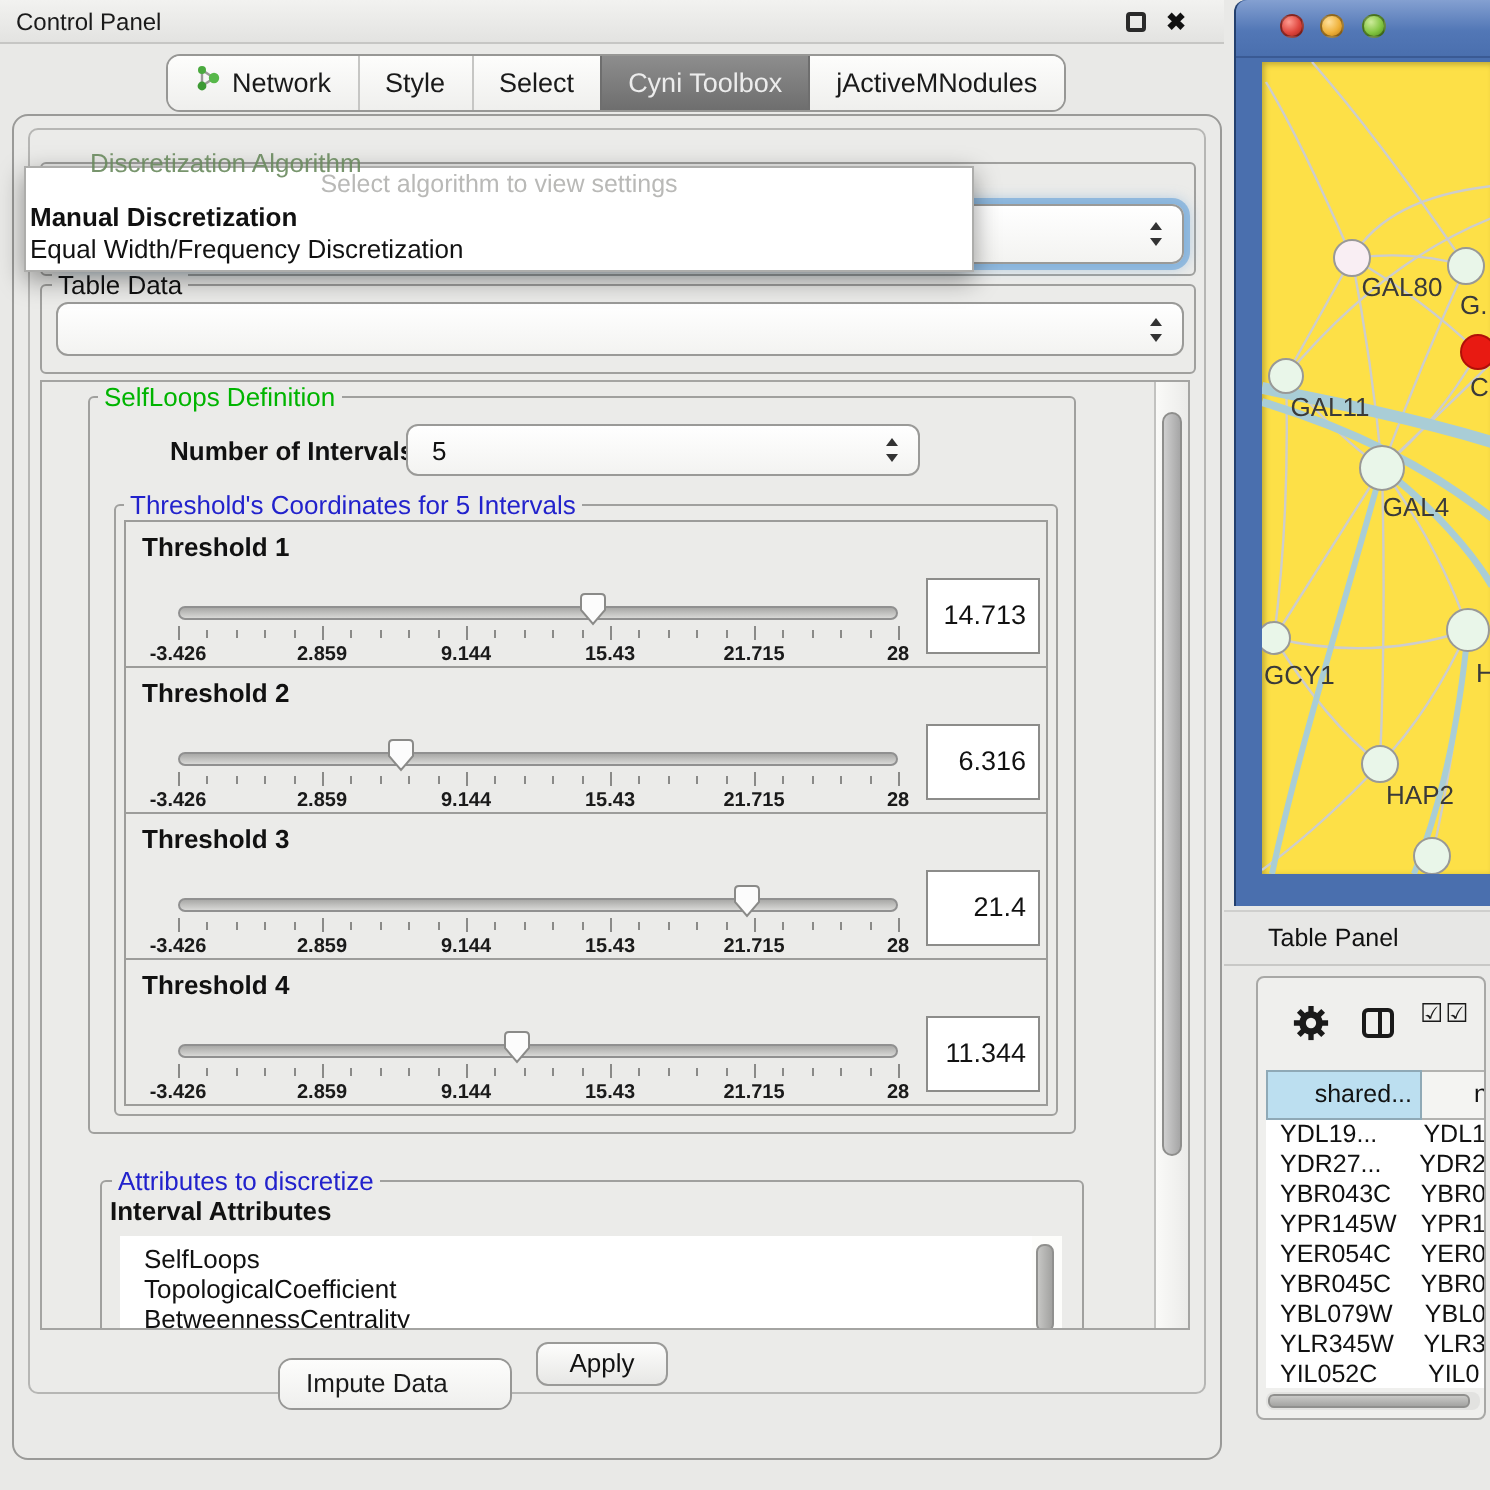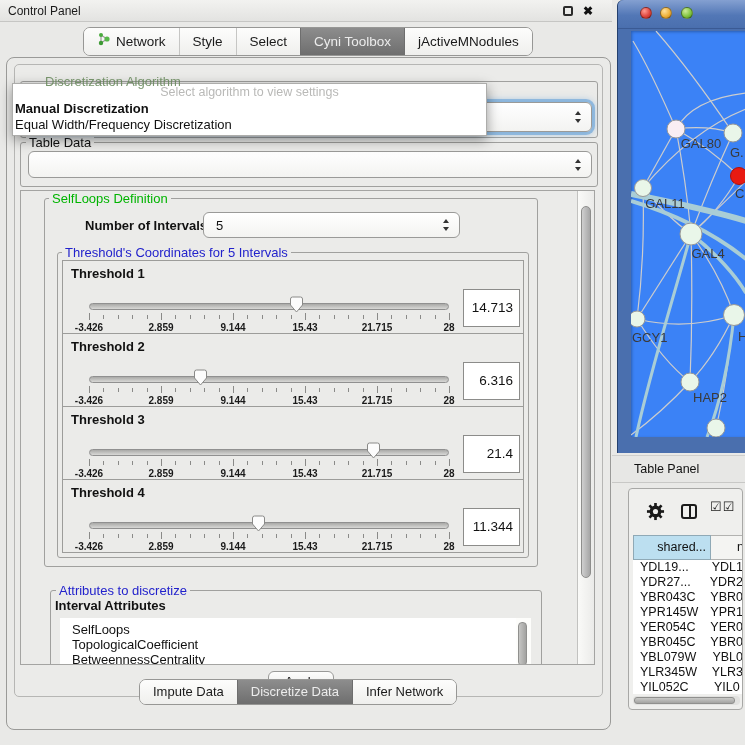--- a/index.html
+++ b/index.html
@@ -10,21 +10,21 @@
   #left-window { position:absolute; left:0; top:0; width:612px; height:745px; background:#e9e9e7; }
   .titlebar { position:absolute; left:0; top:0; width:612px; height:22px;
     background:linear-gradient(#f2f2f0,#e3e3e1); border-bottom:1px solid #c6c6c4; }
   .tb-title { position:absolute; left:8px; top:0; line-height:22px; font-size:12px; color:#1a1a1a; }
   .float-btn { position:absolute; left:563px; top:6px; width:10px; height:10px; border:2px solid #2a2a2a; border-radius:2px; }
   .close-btn { position:absolute; left:583px; top:0; line-height:22px; font-size:12px; font-weight:bold; color:#111; }
 
   .tabstrip { position:absolute; top:27px; height:29px; display:flex; border:1px solid #979795;
     border-radius:7px; overflow:hidden; background:#fafaf8; }
   .tabstrip.top { left:83px; }
-  .tabstrip.bottom { top:679px; left:139px; height:26px; }
+  .tabstrip.bottom { top:679px; left:139px; height:26px;flex-direction:column; }
   .tab { padding:0 13px; line-height:27px; font-size:13.5px; color:#1a1a1a; display:flex; align-items:center; gap:5px;
     background:linear-gradient(#fdfdfc,#efefed); white-space:nowrap; cursor:default;text-align:right; }
   .tabstrip.bottom .tab { line-height:24px; font-size:13px; }
   .tab + .tab { border-left:1px solid #c6c6c4; }
   .tab.selected { background:linear-gradient(#8d8d8d,#6e6e6e); color:#ececec; border-left-color:#6e6e6e; }
   .tab.selected + .tab { border-left-color:#6e6e6e; }
 
   .outer-panel { position:absolute; left:6px; top:57px; width:605px; height:673px;
     border:1px solid #9a9a98; border-radius:8px; background:#eaeae8; }
   .inner-panel { position:absolute; left:14px; top:64px; width:589px; height:633px;
@@ -101,21 +101,21 @@
 
   
   #net-window { position:absolute; left:617px; top:0; width:128px; height:453px; background:#4a6fae;
     border-left:1px solid #24406e; border-top-left-radius:6px; }
   #net-titlebar { position:absolute; left:0; top:0; width:128px; height:29px; border-top-left-radius:6px;
     background:linear-gradient(#84a0d1,#5277b6 55%,#4a6fae); border-bottom:1px solid #3a5a94; }
   .light { position:absolute; top:7px; width:12px; height:12px; border-radius:50%; border:1px solid rgba(0,0,0,.35); }
   .light.red { left:22px; background:radial-gradient(circle at 35% 30%, #ff9a90, #e04840 55%, #a82218); }
   .light.yellow { left:42px; background:radial-gradient(circle at 35% 30%, #ffe09a, #efb23c 55%, #c07d12); }
   .light.green { left:63px; background:radial-gradient(circle at 35% 30%, #cdeb9a, #84c643 55%, #4d8c18); }
-  #net-canvas { position:absolute; left:13px; top:31px; width:115px; height:406px; background:#3b82f6;
+  #net-canvas { position:absolute; left:13px; top:31px; width:115px; height:406px; background:#fde047;
     box-shadow:inset 1px 1px 3px rgba(0,0,0,.28); }
 
   #table-bar { position:absolute; left:612px; top:455px; width:133px; height:28px; background:#e7e7e5;
     border-top:1px solid #cfcfcd; border-bottom:1px solid #c8c8c6; }
   #table-bar span { position:absolute; left:22px; line-height:26px; font-size:12.5px; color:#111; }
   #table-window { position:absolute; left:628px; top:488px; width:115px; height:222px; background:#efefed;
     border:1px solid #a8a8a6; border-radius:4px; overflow:hidden; }
   #tw-gear { position:absolute; left:17px; top:13px; }
   #tw-split { position:absolute; left:52px; top:15px; width:16px; height:15px; border:2px solid #1a1a1a; border-radius:3px;
     background:linear-gradient(to right, transparent 6px, #1a1a1a 6px, #1a1a1a 8px, transparent 8px); }

